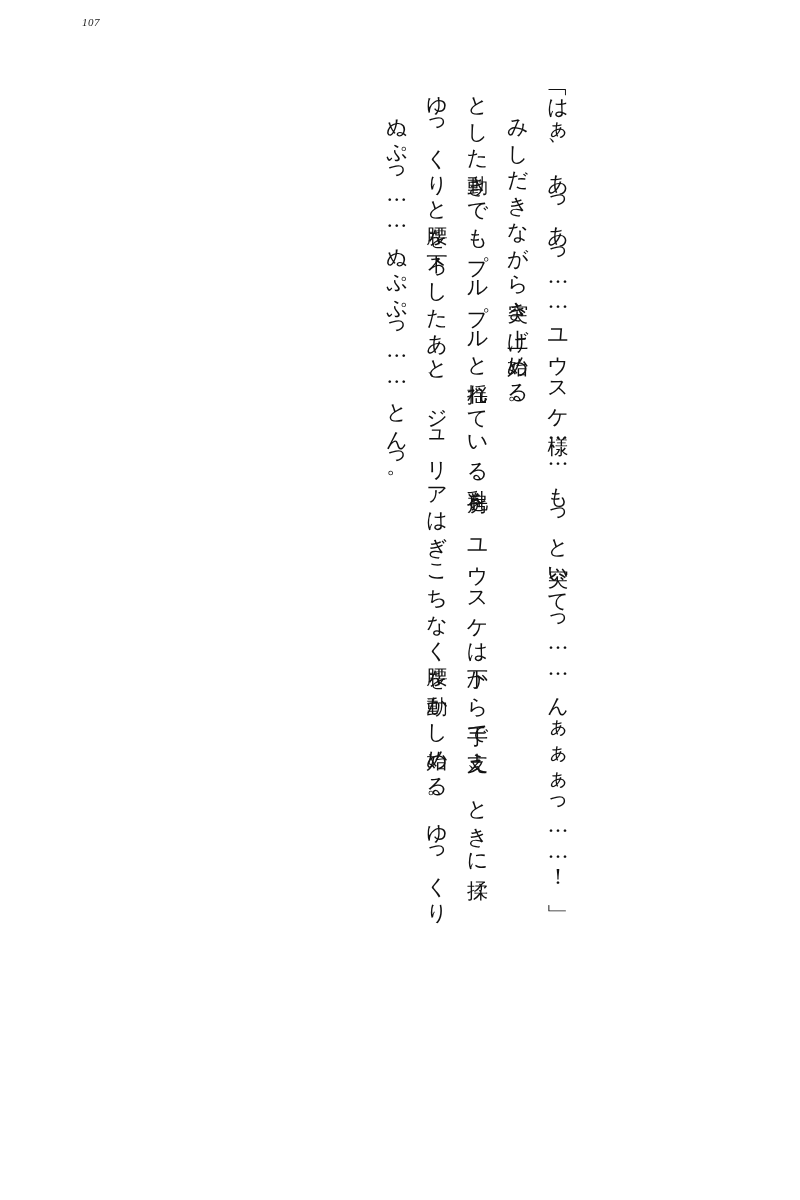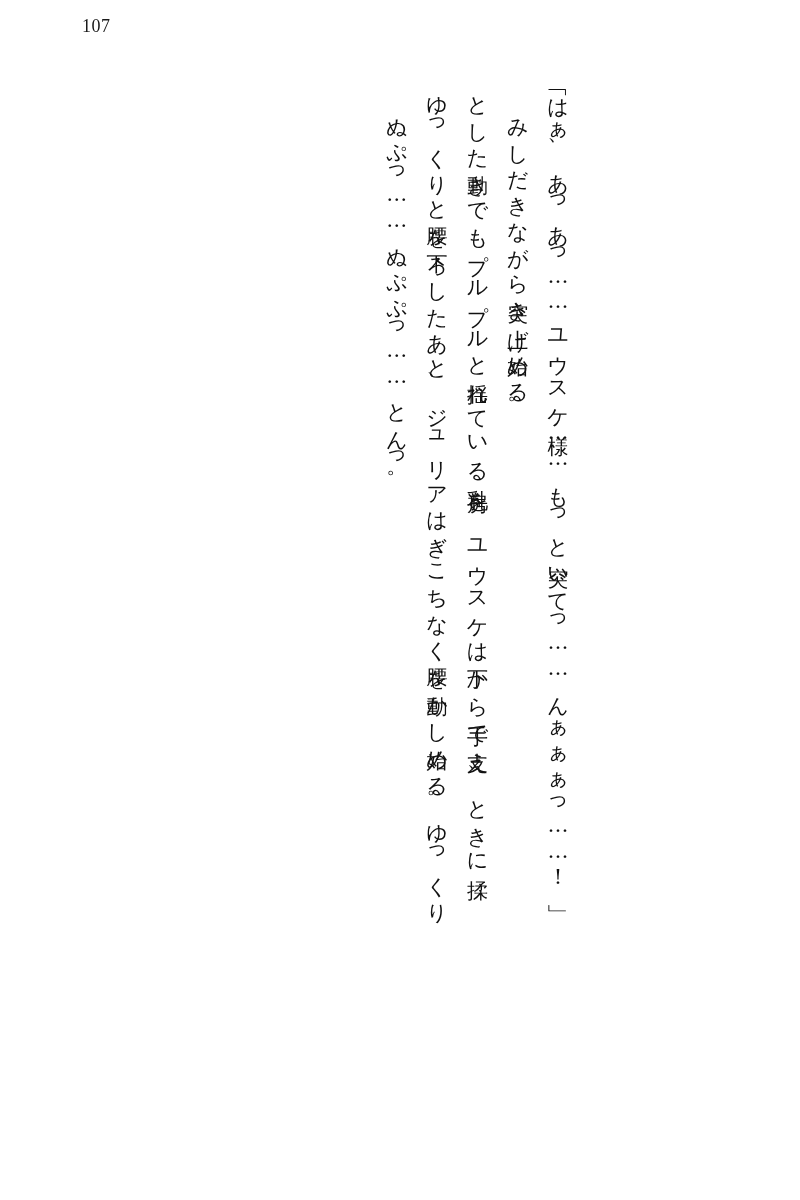--- a/index.html
+++ b/index.html
@@ -20,21 +20,22 @@
     width: 800px;
     height: 1200px;
     background: #ffffff;
   }
 
   .page-number {
     position: absolute;
     top: 16px;
     left: 82px;
     font-family: "Liberation Serif", "DejaVu Serif", serif;
-    font-size: 18px;
+    font-style: italic;
+    font-size: 11px;
     letter-spacing: 0.5px;
     color: #1a1a1a;
   }
 
   
   .vertical-text {
     position: absolute;
     top: 82px;
     right: 222px;
     height: 990px;

